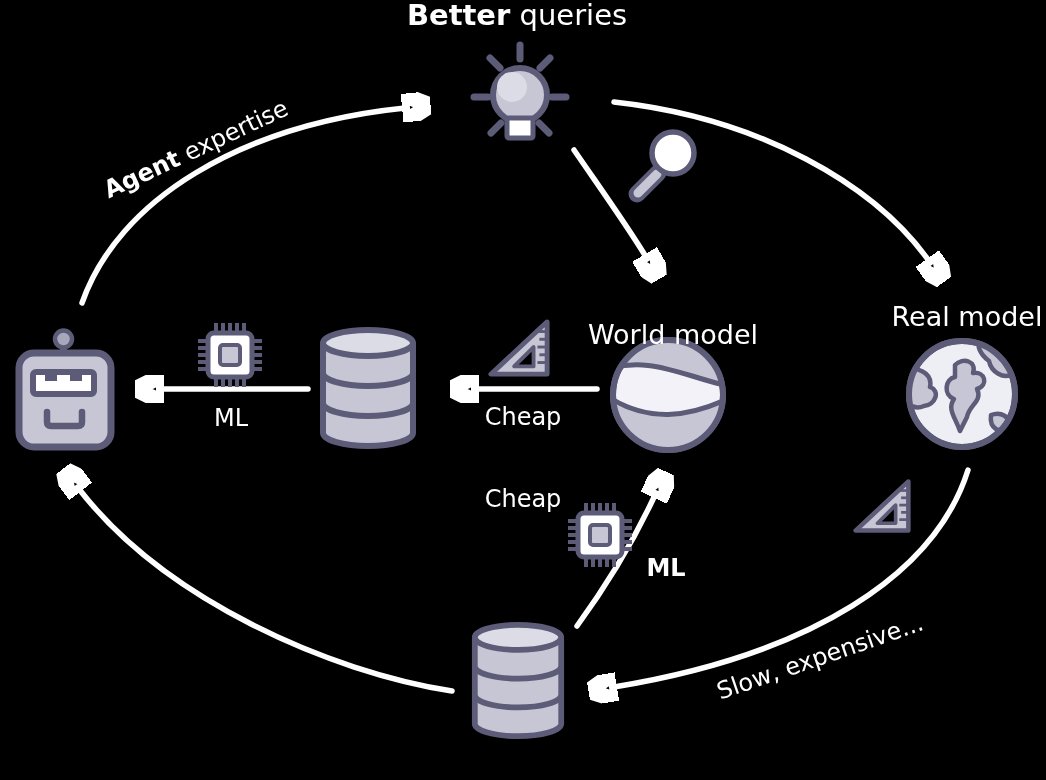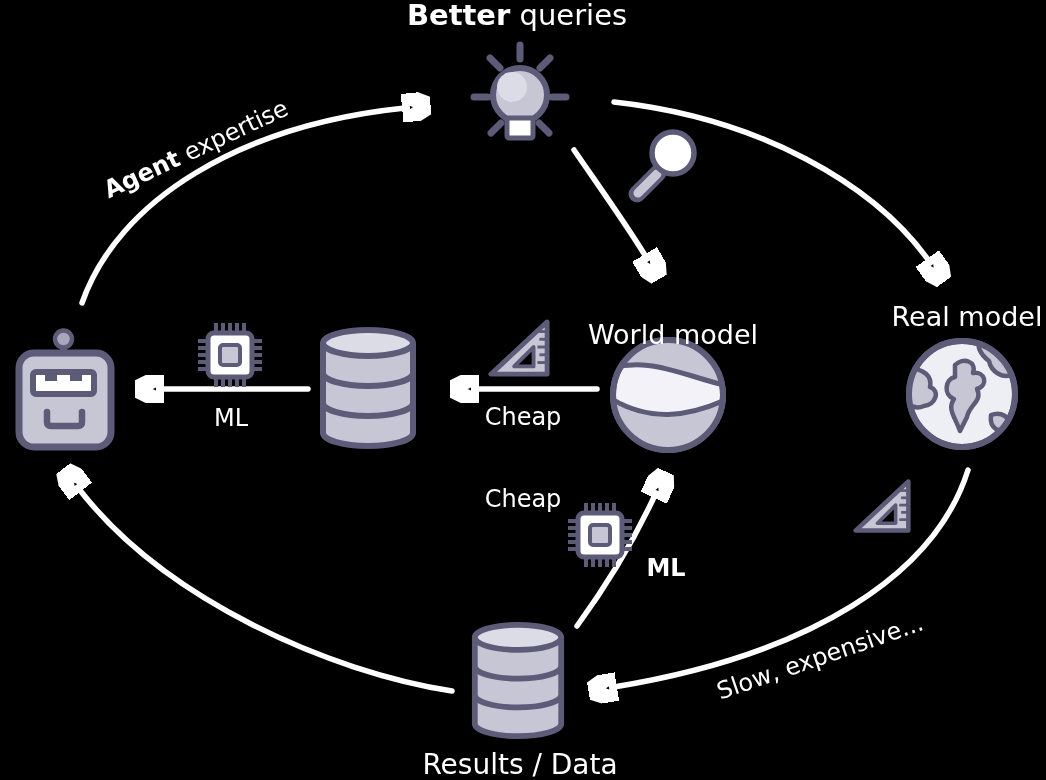--- a/index.html
+++ b/index.html
@@ -242,15 +242,14 @@
   <div class="label t-small" style="left:231px;top:418px;">ML</div>
 
   <div class="label t-small" style="left:523px;top:417px;">Cheap</div>
 
   <div class="label t-small" style="left:523px;top:453px;margin-top:46px;">Cheap</div>
 
   <div class="label t-small b" style="left:666px;top:568px;">ML</div>
 
   <div class="label rot t-small" style="left:820px;top:657px;transform:translate(-50%,-50%) rotate(-19deg);">Slow, expensive...</div>
 
-  <div class="label" style="left:520px;top:765px;font-size:28px;">Results / Data</div>
 
 </div>
 
 </body></html>

